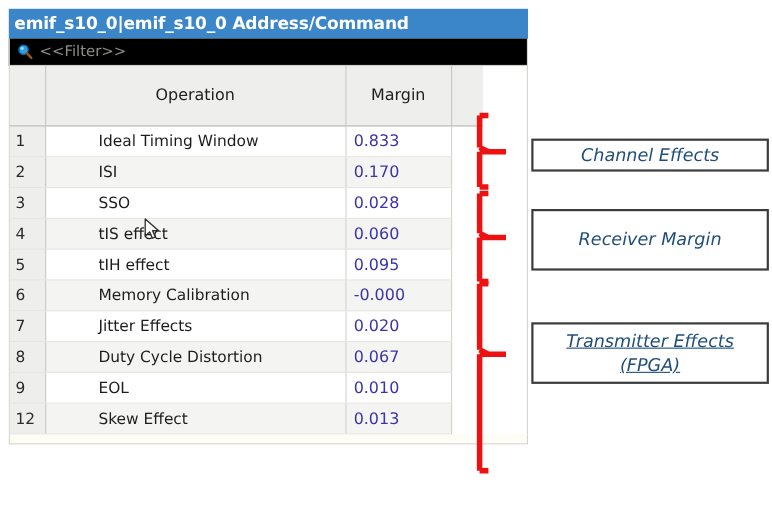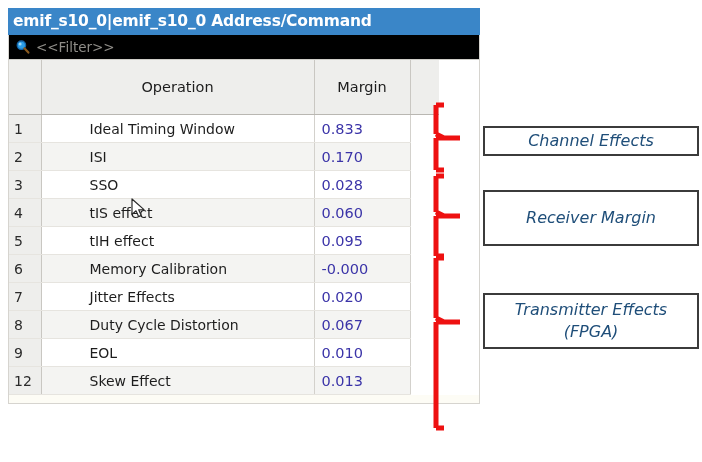--- a/index.html
+++ b/index.html
@@ -163,21 +163,21 @@
     justify-content: center;
     text-align: center;
     color: #1f4e79;
     font-family: "DejaVu Sans", sans-serif;
     font-style: italic;
     font-size: 16px;
     line-height: 1.35;
   }
   #anno-box-1 { left: 483px; top: 126px; width: 216px; height: 30px; }
   #anno-box-2 { left: 483px; top: 190px; width: 216px; height: 56px; }
-  #anno-box-3 { left: 483px; top: 293px; width: 216px; height: 56px; }
+  #anno-box-3 { left: 483px; top: 293px; width: 216px; height: 56px; text-decoration: underline; }
 </style>
 </head>
 <body>
 
 <div id="panel">
 
   <div id="title-bar">emif_s10_0|emif_s10_0 Address/Command</div>
 
   <div id="filter-row">
     <svg id="filter-icon" viewBox="0 0 16 16">

